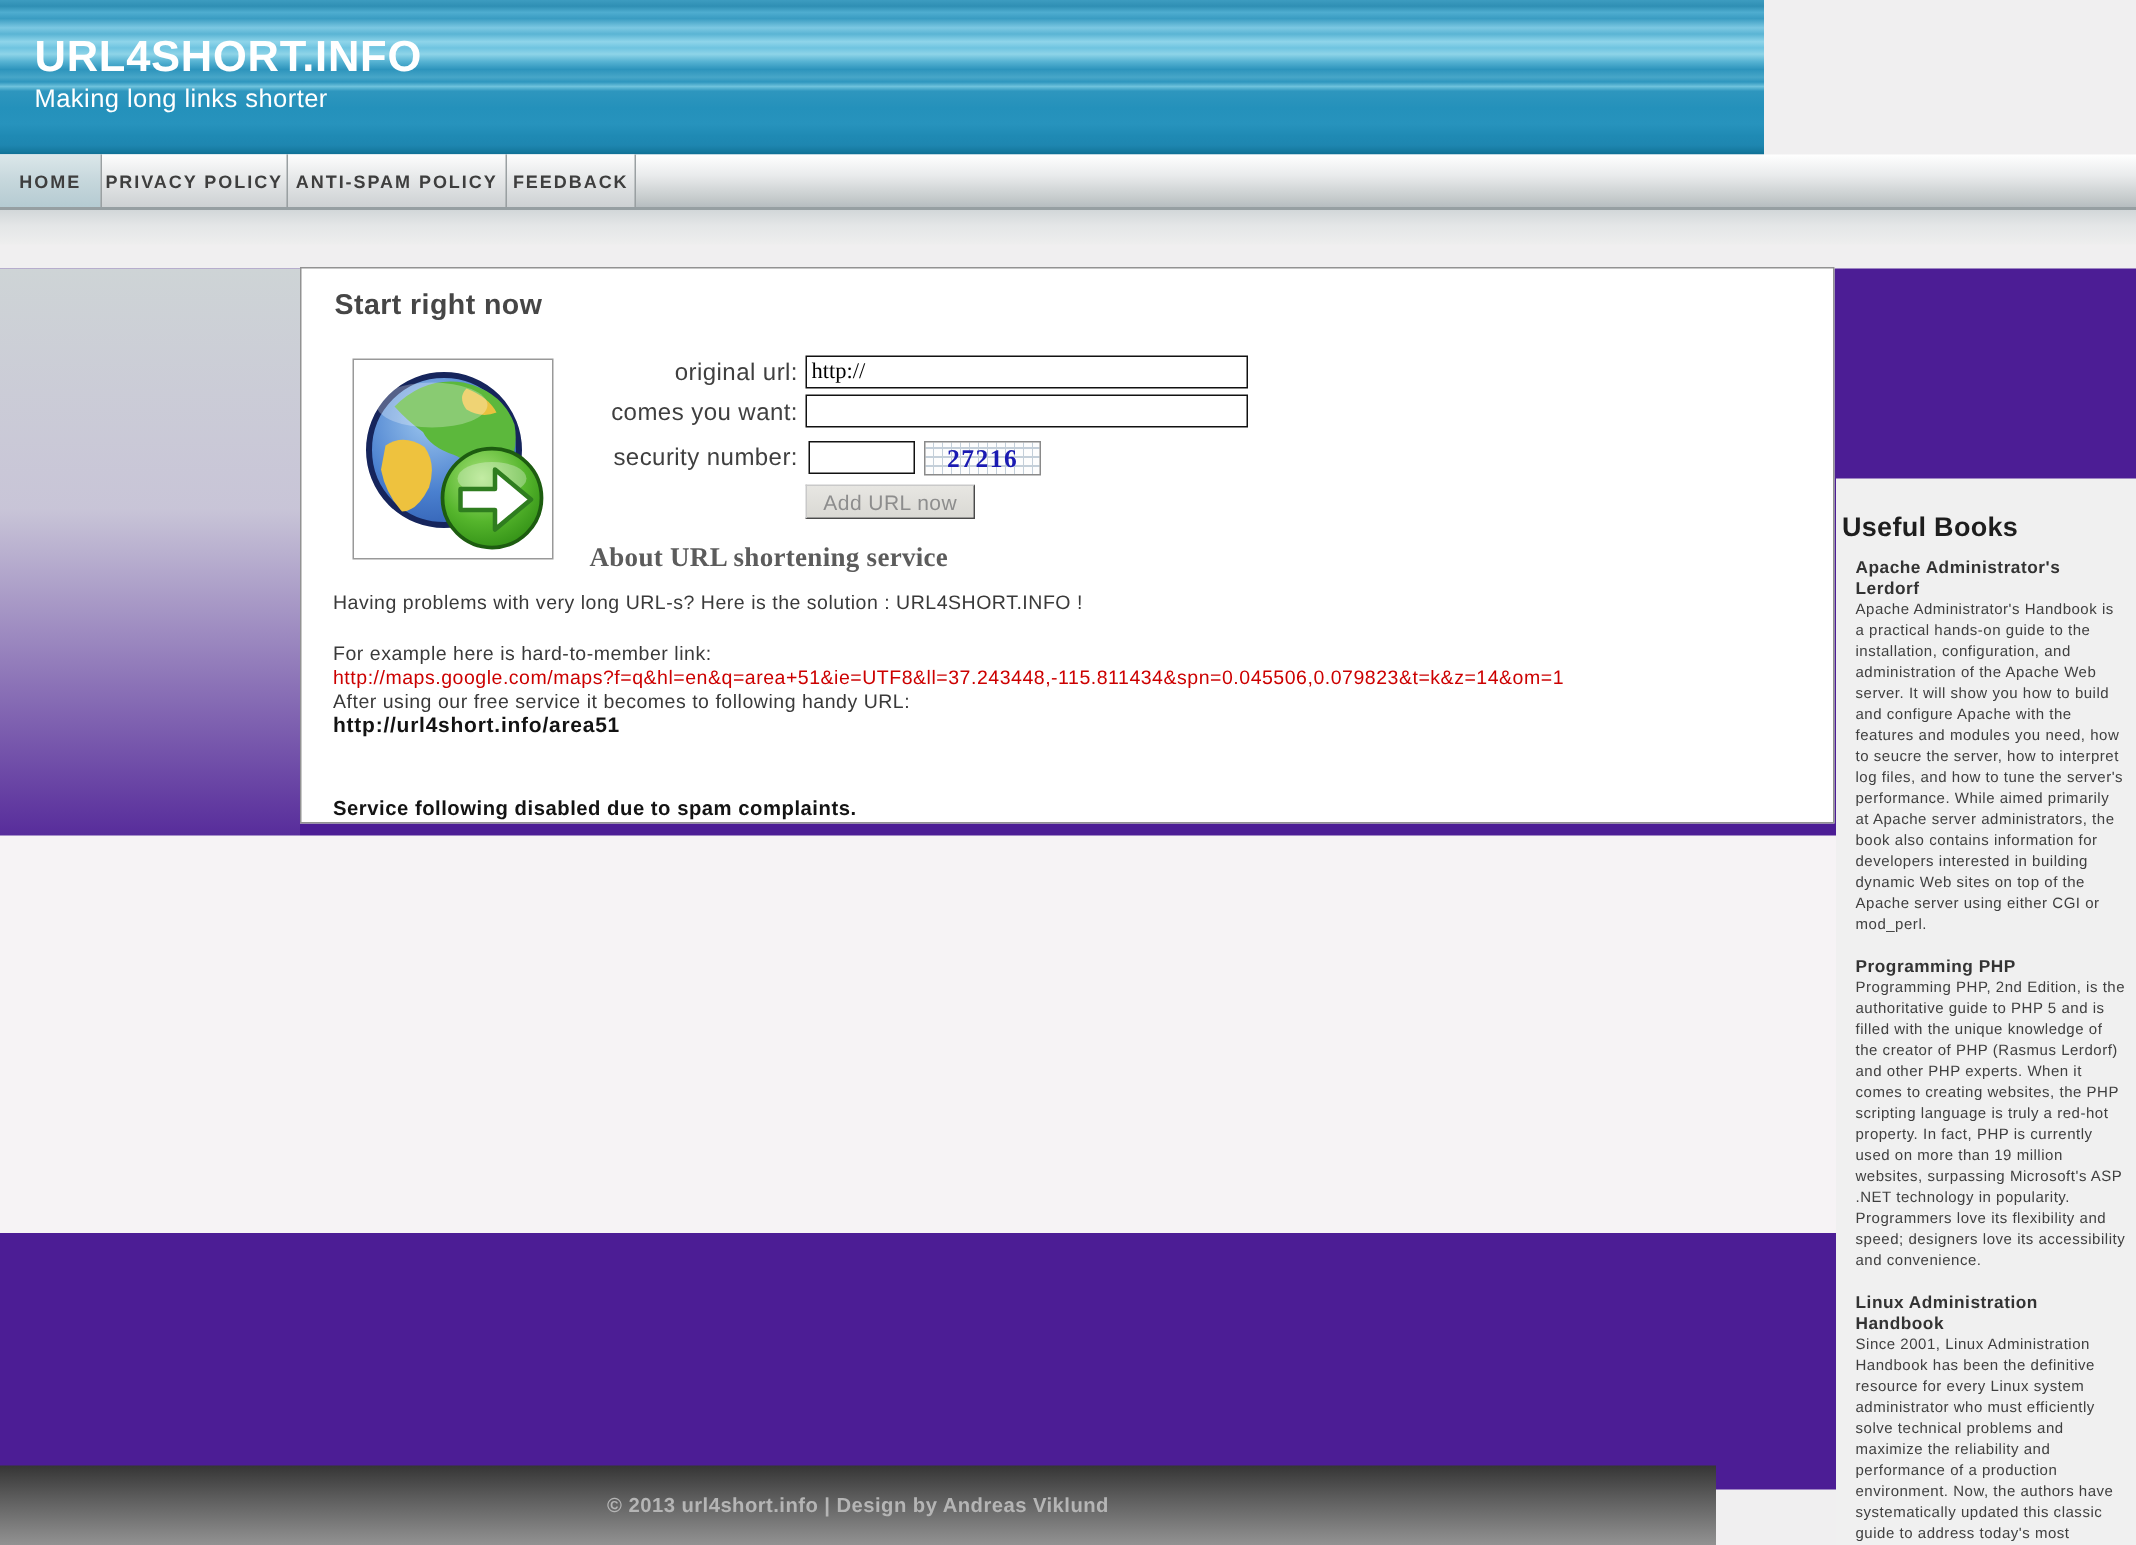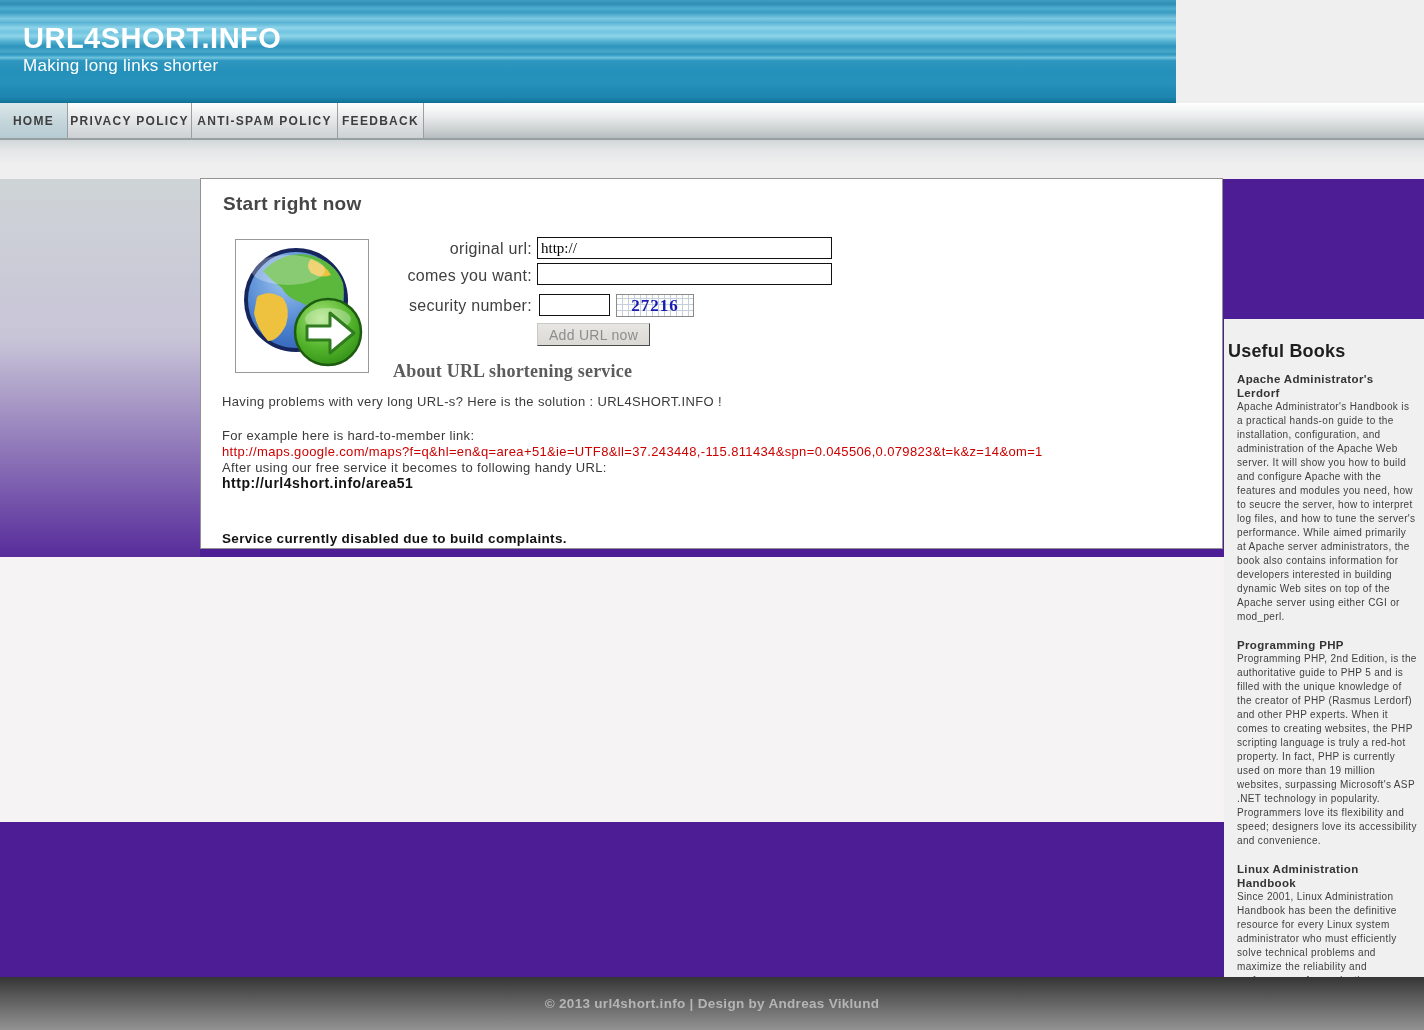--- a/index.html
+++ b/index.html
@@ -81,21 +81,21 @@
   .p-notice{ top:352px; font-weight:bold; color:#131313; font-size:13.5px; }
 
   
   .sidebar{ position:absolute; left:1224px; top:140px; width:200px; height:838px; background:#f0f0f0; }
   .sidebar-heading{ margin:22px 0 10px 4px; font-size:18px; font-weight:bold; color:#1e1e1e; letter-spacing:.2px; }
   .book{ margin:0 6px 14px 13px; }
   .book-title{ font-size:11.5px; font-weight:bold; color:#333; letter-spacing:.35px; line-height:14px; }
   .book-desc{ font-size:10px; color:#3f3f3f; letter-spacing:.35px; line-height:14px; }
 
   
-  .site-footer{ position:absolute; left:0; top:977px; width:1424px; height:53px;
+  .site-footer{ position:absolute; left:0; top:977px; width:1144px; height:53px;
     background:linear-gradient(180deg,#353535 0%,#5c5c5c 40%,#7c7c7c 75%,#929292 100%);
     display:flex; align-items:center; justify-content:center; }
   .footer-text{ color:#b5b5b5; font-size:13.5px; font-weight:bold; letter-spacing:.3px; }
 </style>
 </head>
 <body>
 
 <div class="page">
 
   <header class="site-header">
@@ -159,21 +159,21 @@
 
       <button class="add-btn">Add URL now</button>
 
       <h3 class="about-heading">About URL shortening service</h3>
 
       <p class="p p-intro">Having problems with very long URL-s? Here is the solution : URL4SHORT.INFO !</p>
       <p class="p p-example">For example here is hard-to-member link:</p>
       <p class="p p-redlink">http://maps.google.com/maps?f=q&amp;hl=en&amp;q=area+51&amp;ie=UTF8&amp;ll=37.243448,-115.811434&amp;spn=0.045506,0.079823&amp;t=k&amp;z=14&amp;om=1</p>
       <p class="p p-after">After using our free service it becomes to following handy URL:</p>
       <p class="p p-shorturl">http://url4short.info/area51</p>
-      <p class="p p-notice">Service currently disabled due to build complaints.</p>
+      <p class="p p-notice">Service following disabled due to spam complaints.</p>
     </section>
 
     <aside class="sidebar">
       <h2 class="sidebar-heading">Useful Books</h2>
 
       <div class="book">
         <div class="book-title">Apache Administrator's Lerdorf</div>
         <div class="book-desc">Apache Administrator's Handbook is a practical hands-on guide to the installation, configuration, and administration of the Apache Web server. It will show you how to build and configure Apache with the features and modules you need, how to seucre the server, how to interpret log files, and how to tune the server's performance. While aimed primarily at Apache server administrators, the book also contains information for developers interested in building dynamic Web sites on top of the Apache server using either CGI or mod_perl.</div>
       </div>
       <div class="book">

